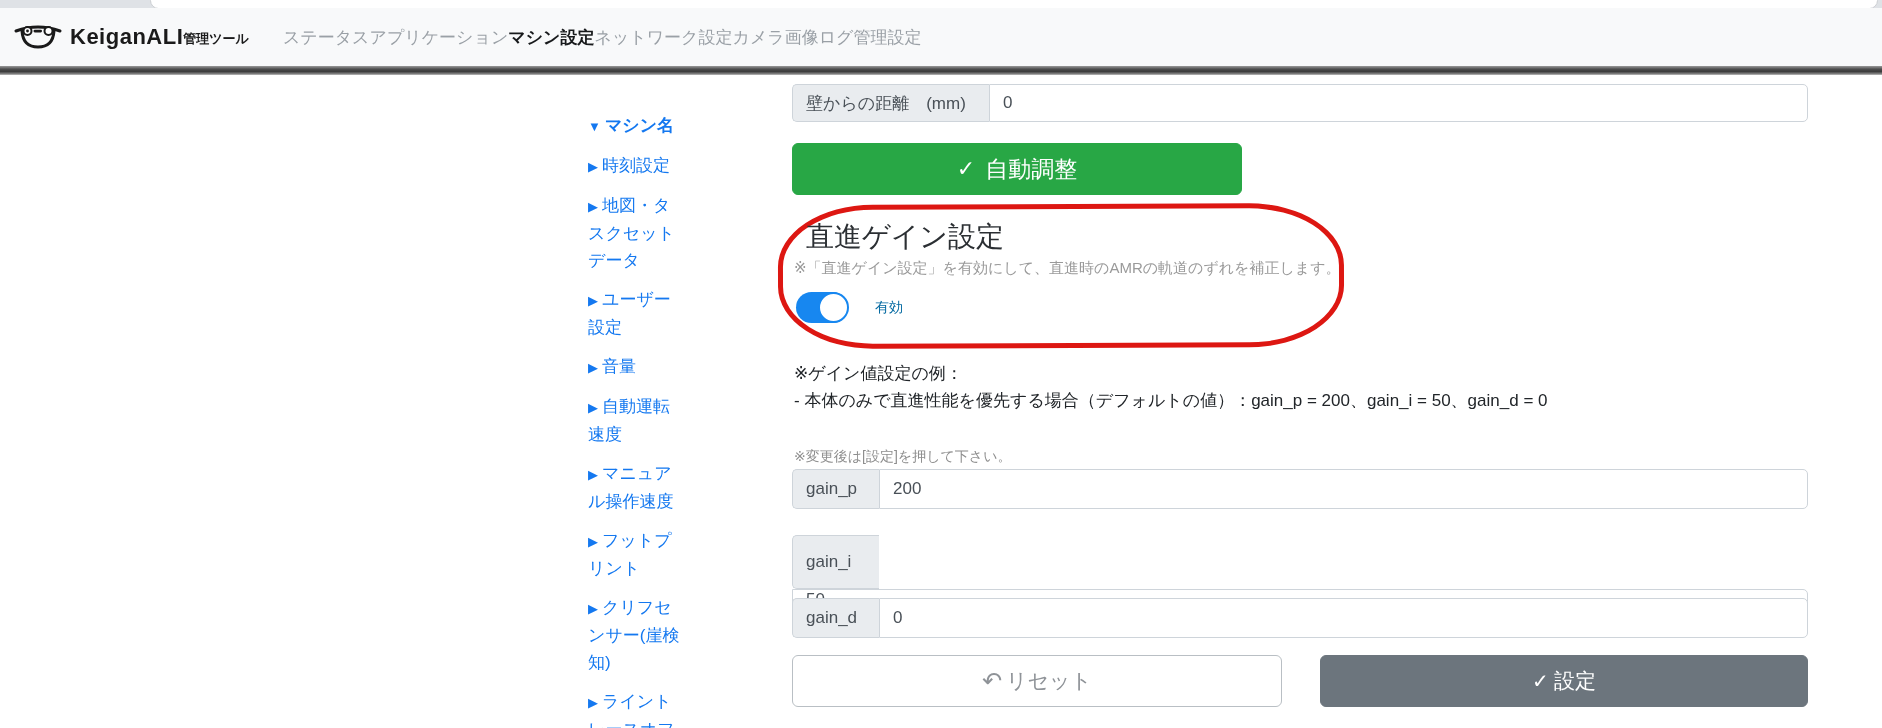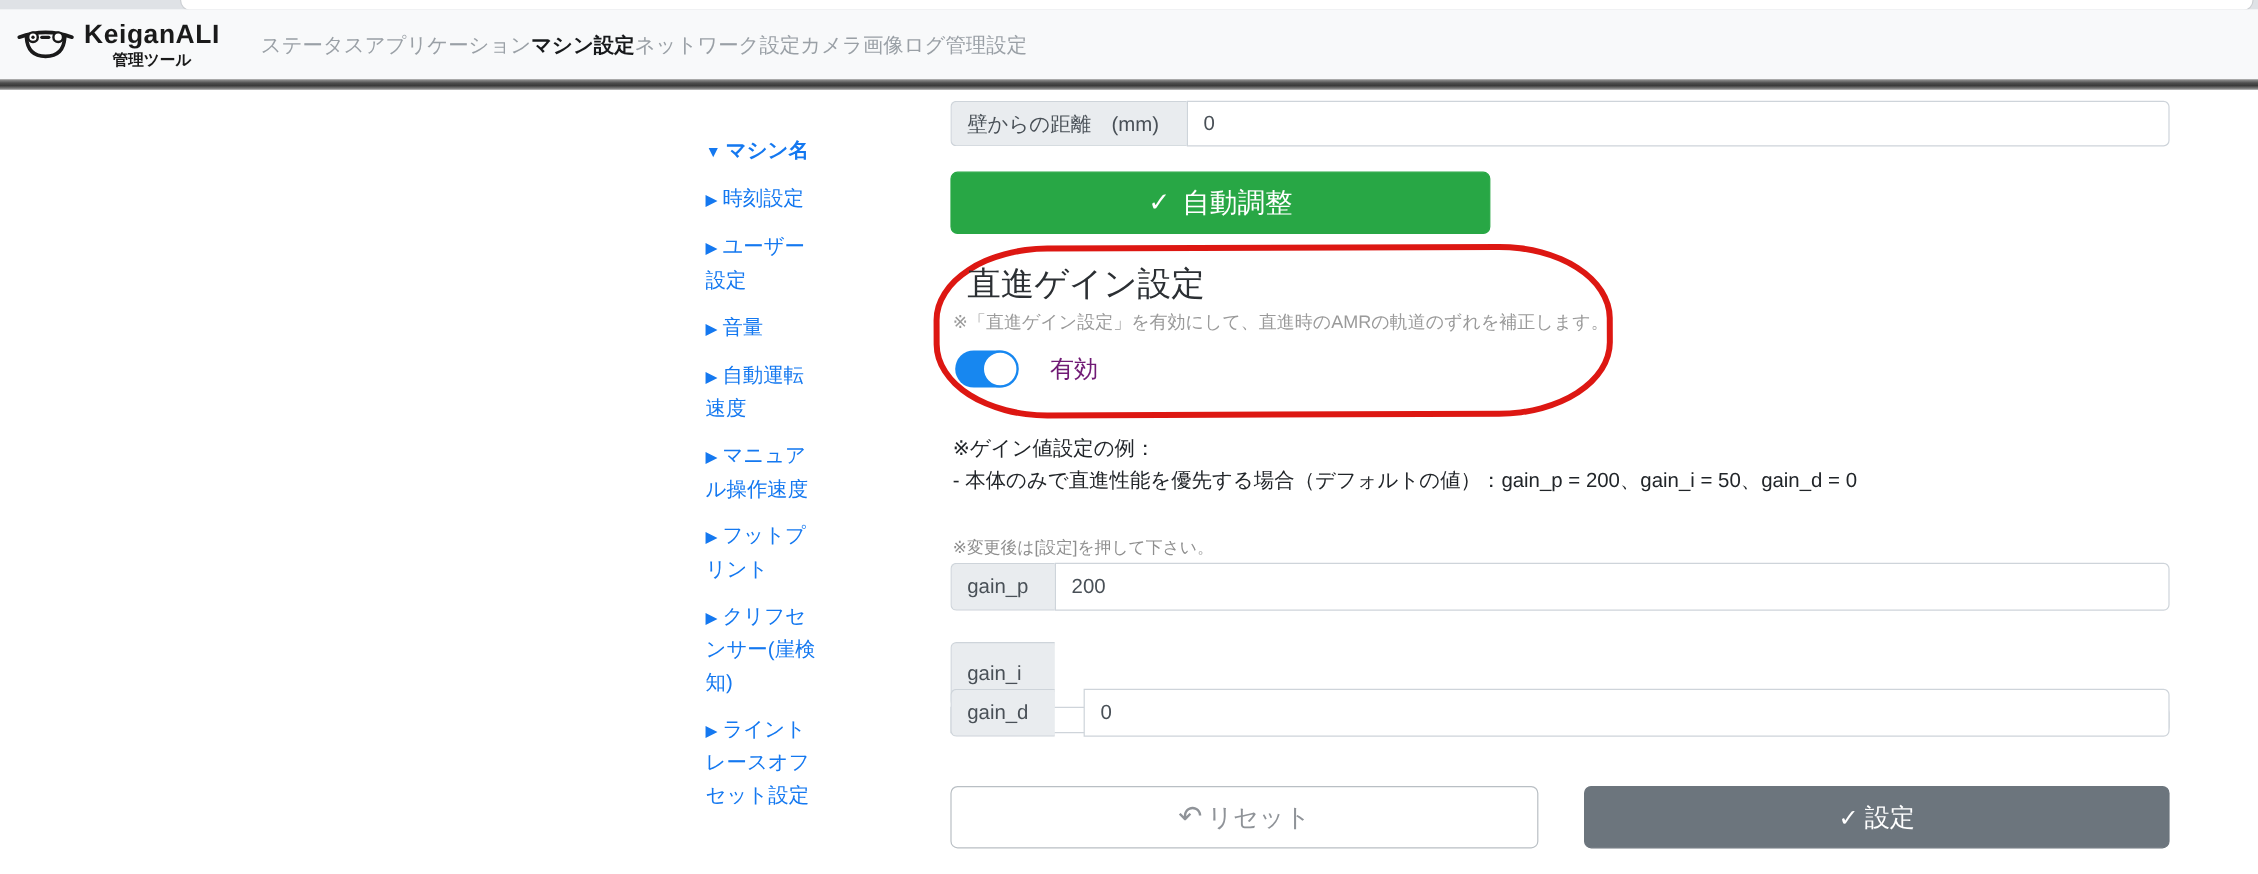--- a/index.html
+++ b/index.html
@@ -8,21 +8,21 @@
   
   .chrome-strip{position:absolute;left:0;top:0;width:1882px;height:8px;background:#dfe2e6;overflow:hidden;}
   .omnibox-stub{position:absolute;left:150px;top:-8px;width:1726px;height:15px;background:#fff;
     border:1px solid #cccfd3;border-radius:9px;}
 
   
   .navbar{position:absolute;left:0;top:8px;width:1882px;height:58px;background:#f8f9fa;
     display:flex;align-items:center;}
   .logo{display:flex;align-items:center;margin-left:14px;}
   .logo-icon{width:48px;height:34px;margin-right:8px;}
-  .logo-text{display:flex;flex-direction:column;align-items:center;line-height:1;}
+  .logo-text{display:flex;flex-direction:row;align-items:center;line-height:1;}
   .logo-title{font-size:22px;font-weight:bold;color:#1a1a1a;letter-spacing:0.5px;}
   .logo-sub{font-size:13px;font-weight:bold;color:#1a1a1a;margin-top:3px;}
   .nav-links{display:flex;align-items:flex-start;margin-left:34px;}
   .nav-link{font-size:17px;color:#9aa0a6;cursor:pointer;white-space:nowrap;}
   .nav-link.active{color:#17191b;font-weight:600;}
 
   
   .nav-shadow{position:absolute;left:0;top:66px;width:1882px;height:9px;
     background:linear-gradient(180deg,#9a9a9a 0%,#4e4e4e 35%,#3a3a3a 60%,#8a8a8a 90%,#c9c9c9 100%);}
 
@@ -49,28 +49,28 @@
   .annotation{position:absolute;left:-14px;top:204px;width:556px;height:134px;border:5px solid #dd1712;
     border-radius:95px / 62px;pointer-events:none;transform:rotate(-0.2deg);}
 
   .sec-title{position:absolute;left:14px;top:218px;font-size:28px;color:#2b2f33;font-weight:400;}
   .sec-desc{position:absolute;left:2px;top:259px;font-size:15px;color:#9a9a9a;}
 
   .toggle-row{position:absolute;left:4px;top:292px;display:flex;align-items:center;cursor:pointer;}
   .switch{position:relative;width:52px;height:31px;border-radius:16px;background:#1787f0;}
   .switch .knob{position:absolute;right:-1px;top:0px;width:27px;height:27px;background:#fff;
     border:2px solid #1787f0;border-radius:50%;}
-  .toggle-label{margin-left:27px;font-size:20px;color:#701a75;}
+  .toggle-label{margin-left:27px;font-size:14px;color:#0369a1;}
 
   .note1{position:absolute;left:2px;top:360px;font-size:17px;color:#212529;line-height:27px;}
   .note-hint{position:absolute;left:2px;top:448px;font-size:14px;color:#8e8e8e;}
 
   .row-gainp{top:469px;}
   .row-gaini{top:535px;flex-direction:column;}
-  .row-gaind{top:574px;gap:24px;}
+  .row-gaind{top:598px;}
   .row-wall{top:84px;height:38px;}
 
   .btn-reset{position:absolute;left:0px;top:655px;width:490px;height:52px;background:#fff;border:1px solid #b9bfc4;
     border-radius:6px;color:#8f9398;font-size:21px;display:flex;align-items:center;justify-content:center;cursor:pointer;font-family:inherit;}
   .btn-reset .undo{font-size:24px;margin-right:4px;line-height:1;}
   .btn-submit{position:absolute;left:528px;top:655px;width:488px;height:52px;background:#6c757d;border:1px solid #6c757d;
     border-radius:6px;color:#fff;font-size:21px;display:flex;align-items:center;justify-content:center;cursor:pointer;font-family:inherit;}
   .btn-submit .ck{margin-right:5px;font-size:20px;}
 </style>
 </head>
@@ -105,20 +105,21 @@
       <span class="nav-link">カメラ画像</span>
       <span class="nav-link">ログ</span>
       <span class="nav-link">管理設定</span>
     </div>
   </div>
   <div class="nav-shadow"></div>
 
   <div class="sidebar">
     <div class="side-item current"><span class="tri">▼</span><span>マシン名</span></div>
     <div class="side-item"><span class="tri">▶</span><span>時刻設定</span></div>
+    <div class="side-item"><span class="tri">▶</span><span>地図・タスクセットデータ</span></div>
     <div class="side-item"><span class="tri">▶</span><span>ユーザー設定</span></div>
     <div class="side-item"><span class="tri">▶</span><span>音量</span></div>
     <div class="side-item"><span class="tri">▶</span><span>自動運転速度</span></div>
     <div class="side-item"><span class="tri">▶</span><span>マニュアル操作速度</span></div>
     <div class="side-item"><span class="tri">▶</span><span>フットプリント</span></div>
     <div class="side-item"><span class="tri">▶</span><span>クリフセンサー(崖検知)</span></div>
     <div class="side-item"><span class="tri">▶</span><span>ライントレースオフセット設定</span></div>
   </div>
 
   <div class="main">

